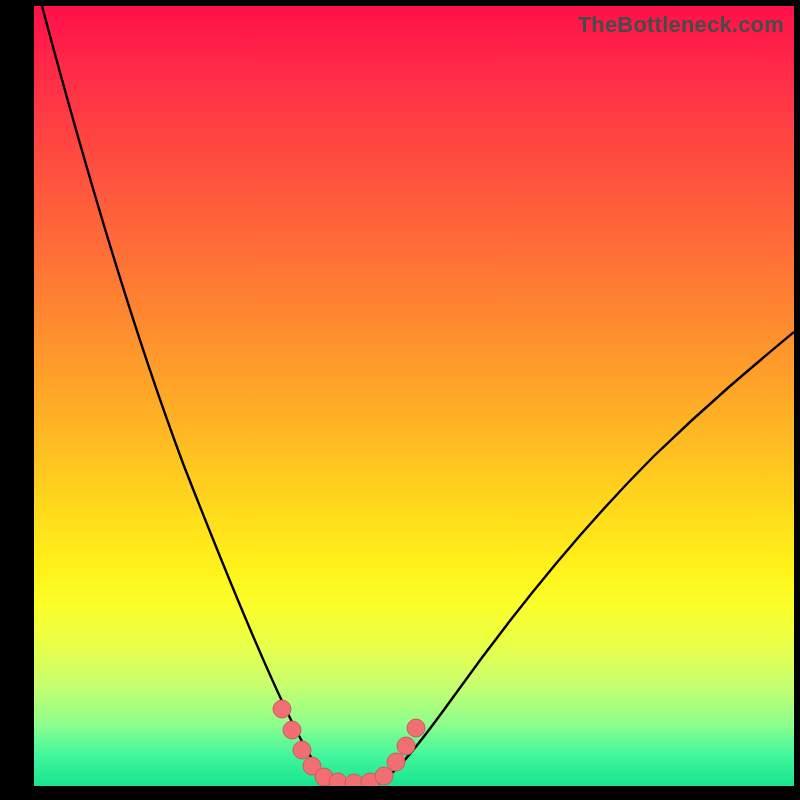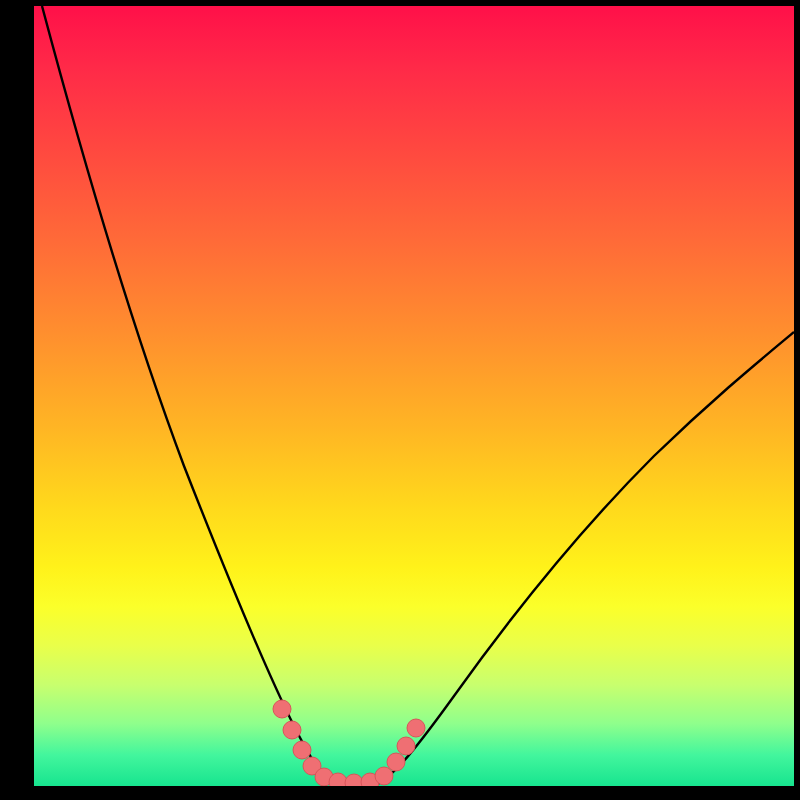--- a/index.html
+++ b/index.html
@@ -60,20 +60,21 @@
     height: 100%;
     pointer-events: none;
   }
 </style>
 </head>
 <body>
 
 <div class="frame">
   <div class="plot">
 
+    <div class="watermark">TheBottleneck.com</div>
 
     <svg class="curves" viewBox="0 0 760 780" preserveAspectRatio="none">
 
       <path d="M 8 0
                C 40 120, 90 300, 150 460
                C 195 575, 230 660, 260 720
                C 276 752, 288 770, 298 778" fill="none" stroke="#000" stroke-width="2.4"></path>
 
       <path d="M 298 778
                Q 320 781, 342 779" fill="none" stroke="#000" stroke-width="2.4"></path>

